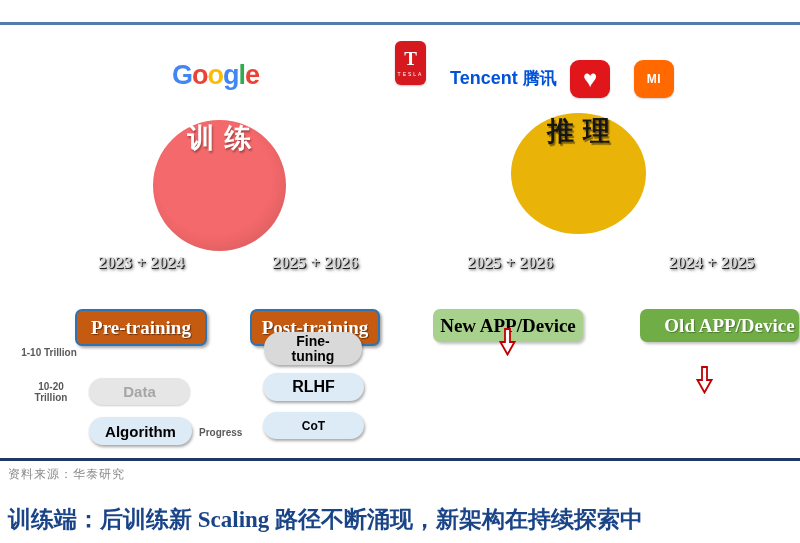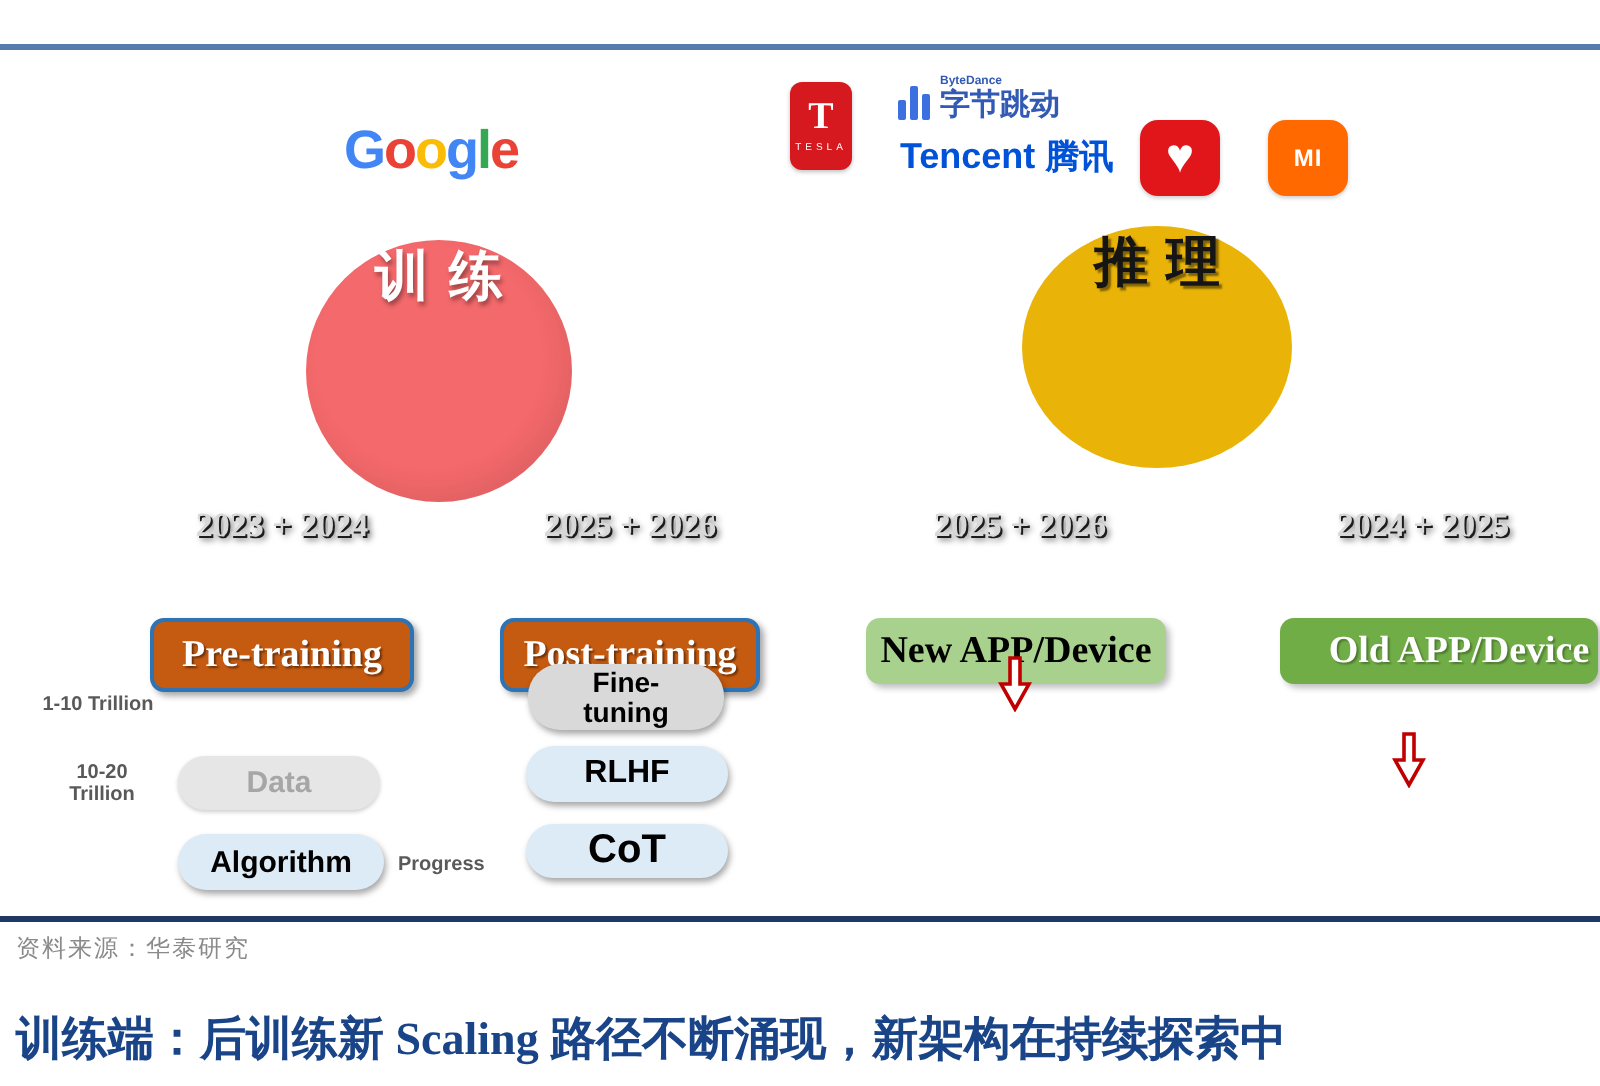--- a/index.html
+++ b/index.html
@@ -87,21 +87,21 @@
   .pill-gray2 { background:#D9D9D9; color:#000;    box-shadow:1px 2px 3px rgba(0,0,0,0.35); }
   .pill-blue  { background:#DDEBF7; color:#000;    box-shadow:1px 2px 3px rgba(0,0,0,0.35); }
 
   .pill-param { left:89px;  top:337px; width:101px; height:27px; font-size:15px; }
   .pill-data  { left:89px;  top:378px; width:101px; height:27px; font-size:15px; }
   .pill-algo  { left:89px;  top:417px; width:103px; height:28px; font-size:15px; }
 
   .pill-fine  { left:264px; top:332px; width:98px; height:33px; font-size:14px; line-height:15px; }
   .pill-fine span { display:inline-block; max-width:60px; }
   .pill-rlhf  { left:263px; top:373px; width:101px; height:28px; font-size:16px; }
-  .pill-cot   { left:263px; top:412px; width:101px; height:27px; font-size:20px; }
+  .pill-cot   { left:263px; top:412px; width:101px; height:27px; font-size:12px; }
 
   .side-label { position:absolute; font-size:10px; font-weight:bold; color:#595959; text-align:center; }
   .side1 { left:12px;  top:347px; width:74px; }
   .side2 { left:28px;  top:381px; width:46px; line-height:11px; }
   .side3 { left:199px; top:427px; width:50px; text-align:left; }
 
   
   .arrow { position:absolute; }
   .arrow1 { left:499px; top:328px; }
   .arrow2 { left:696px; top:366px; }
@@ -122,31 +122,20 @@
   <div class="google">
     <span class="c0">G</span><span class="c1">o</span><span class="c2">o</span><span class="c3">g</span><span class="c4">l</span><span class="c5">e</span>
   </div>
 
 
   <div class="tesla">
     <div class="tesla-t">T</div>
     <div class="tesla-word">TESLA</div>
   </div>
 
-  <div class="bytedance">
-    <span class="bd-bars">
-        <i class="b1"></i>
-        <i class="b2"></i>
-        <i class="b3"></i>
-      </span>
-    <span class="bd-text">
-      <span class="bd-brand">ByteDance</span>
-      <span class="bd-cn">字节跳动</span>
-    </span>
-  </div>
 
   <div class="tencent">
     <span>Tencent</span>
     <span class="tc-cn">腾讯</span>
   </div>
 
   <div class="heart-app">
     <span>♥</span>
   </div>
 

